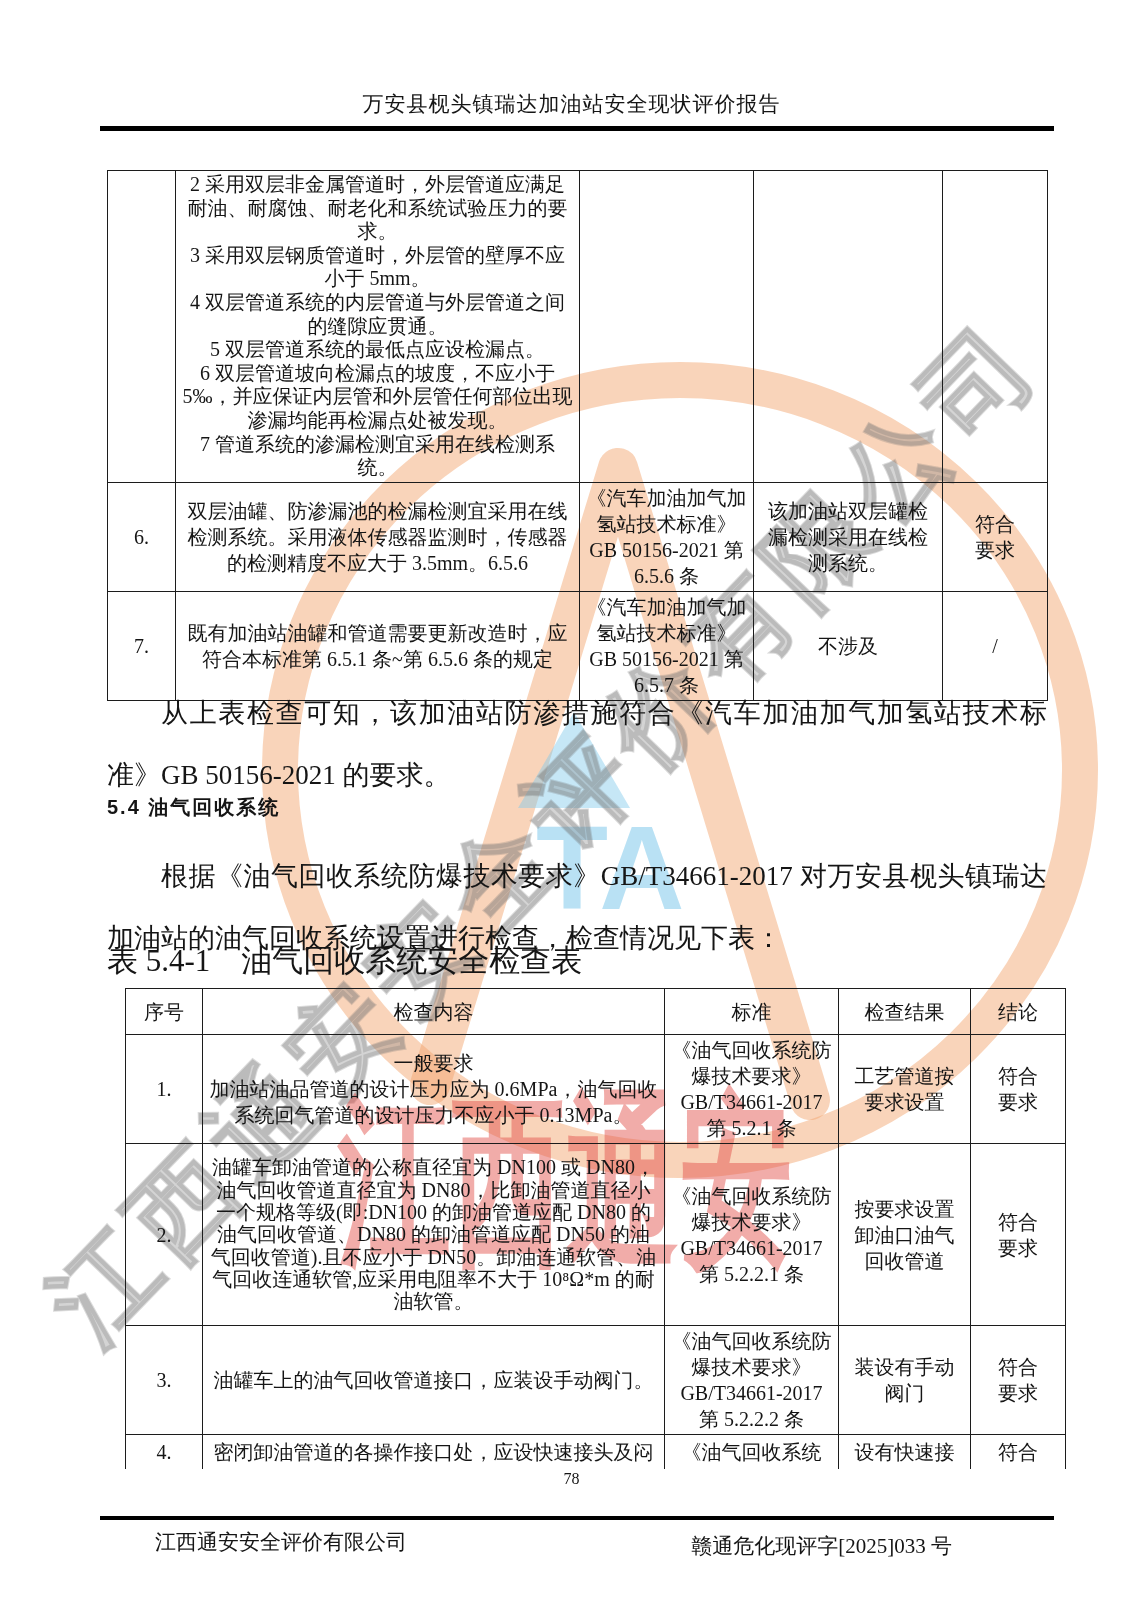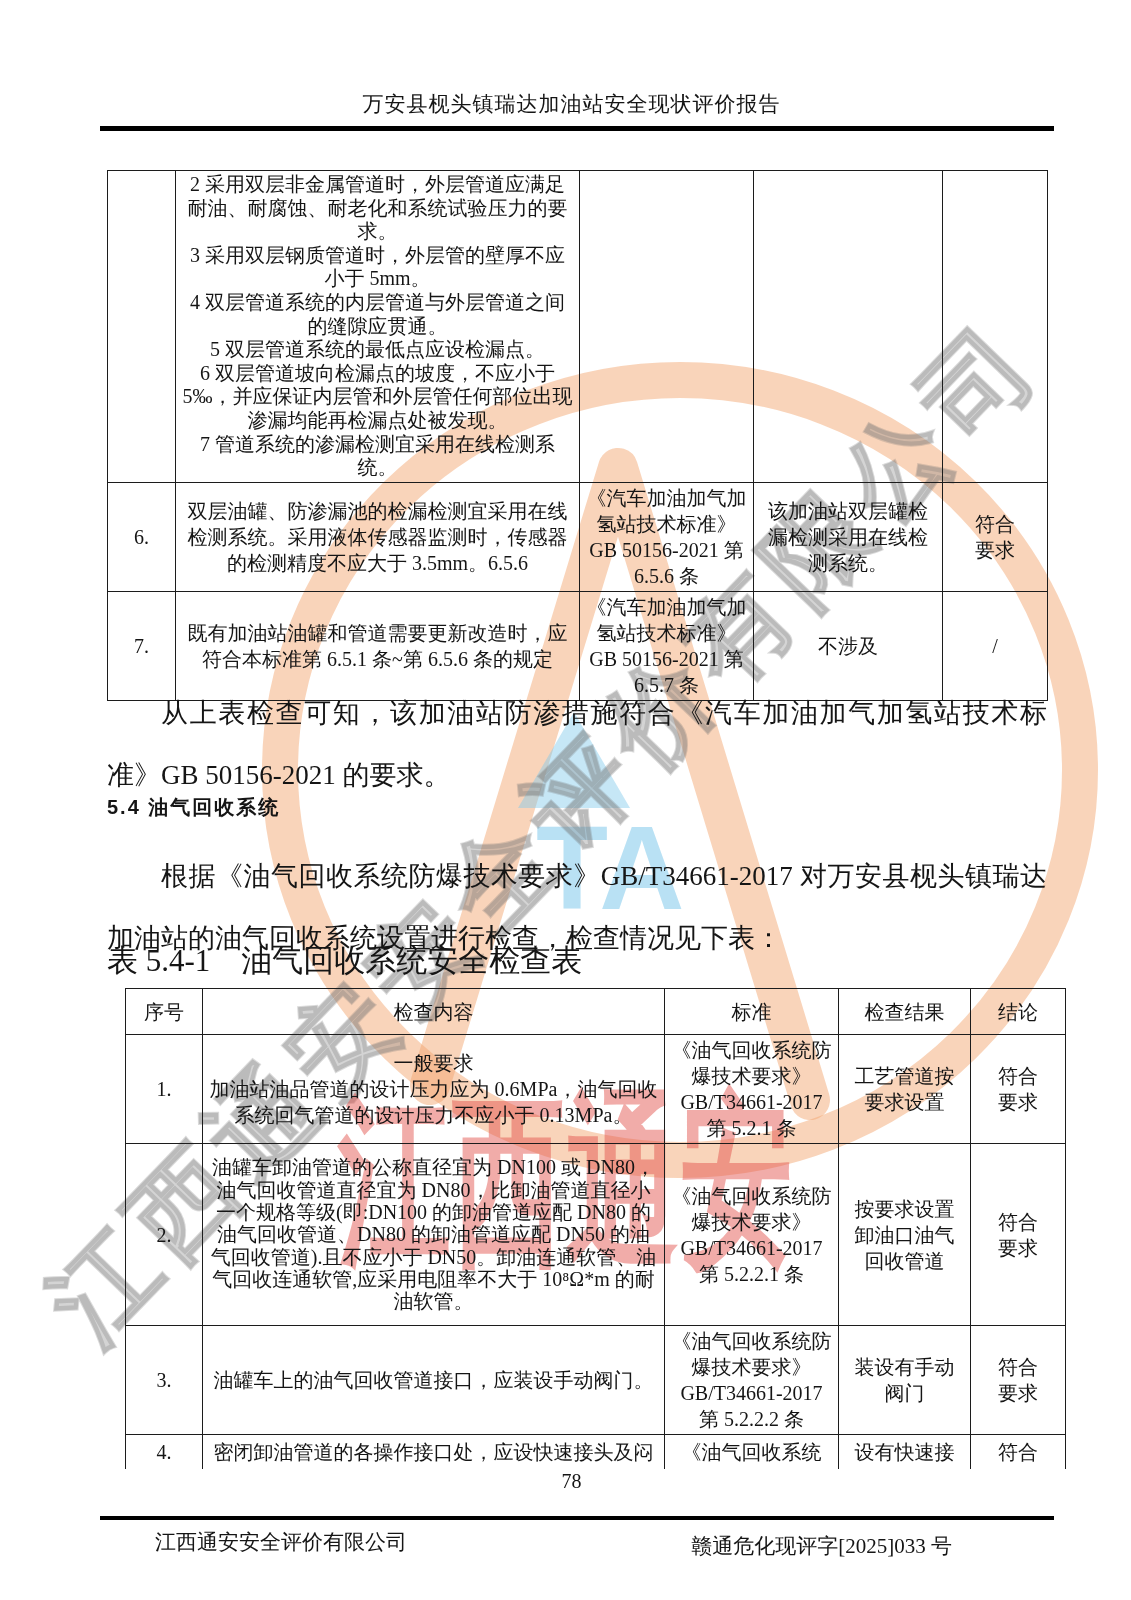--- a/index.html
+++ b/index.html
@@ -34,21 +34,21 @@
   .t2h{height:46px;} .t2r1{height:99px;} .t2r2{height:182px;} .t2r3{height:97px;} .t2r4{height:34px;}
   .t2 tr.lastrow td{border-bottom:none;}
   .tight{line-height:1.12;}
   .conclusion{white-space:pre-line;}
   .para{position:absolute;left:95px;width:940px;margin:0;font-size:27px;line-height:62px;
         text-indent:2em;text-align:justify;}
   .para1{top:682px;} .para2{top:845px;}
   .sec-heading{position:absolute;left:95px;top:794px;margin:0;font-size:20px;font-weight:bold;
         font-family:"Liberation Sans","DejaVu Sans",sans-serif;letter-spacing:2px;}
   .tbl-caption{position:absolute;left:95px;top:940px;width:940px;text-align:left;font-size:31px;}
-  .pagenum{position:absolute;left:0;top:1470px;width:100%;text-align:center;font-size:20px;}
+  .pagenum{position:absolute;left:0;top:1470px;width:100%;text-align:center;font-size:16px;}
   .footer-rule{position:absolute;left:88px;top:1516px;width:954px;height:4px;background:#000;}
   .footer-left{position:absolute;left:143px;top:1528px;font-size:21px;}
   .footer-right{position:absolute;right:179px;top:1532px;font-size:21px;}
 </style>
 </head>
 <body>
 
 <div class="page">
 
   <div class="wm">

